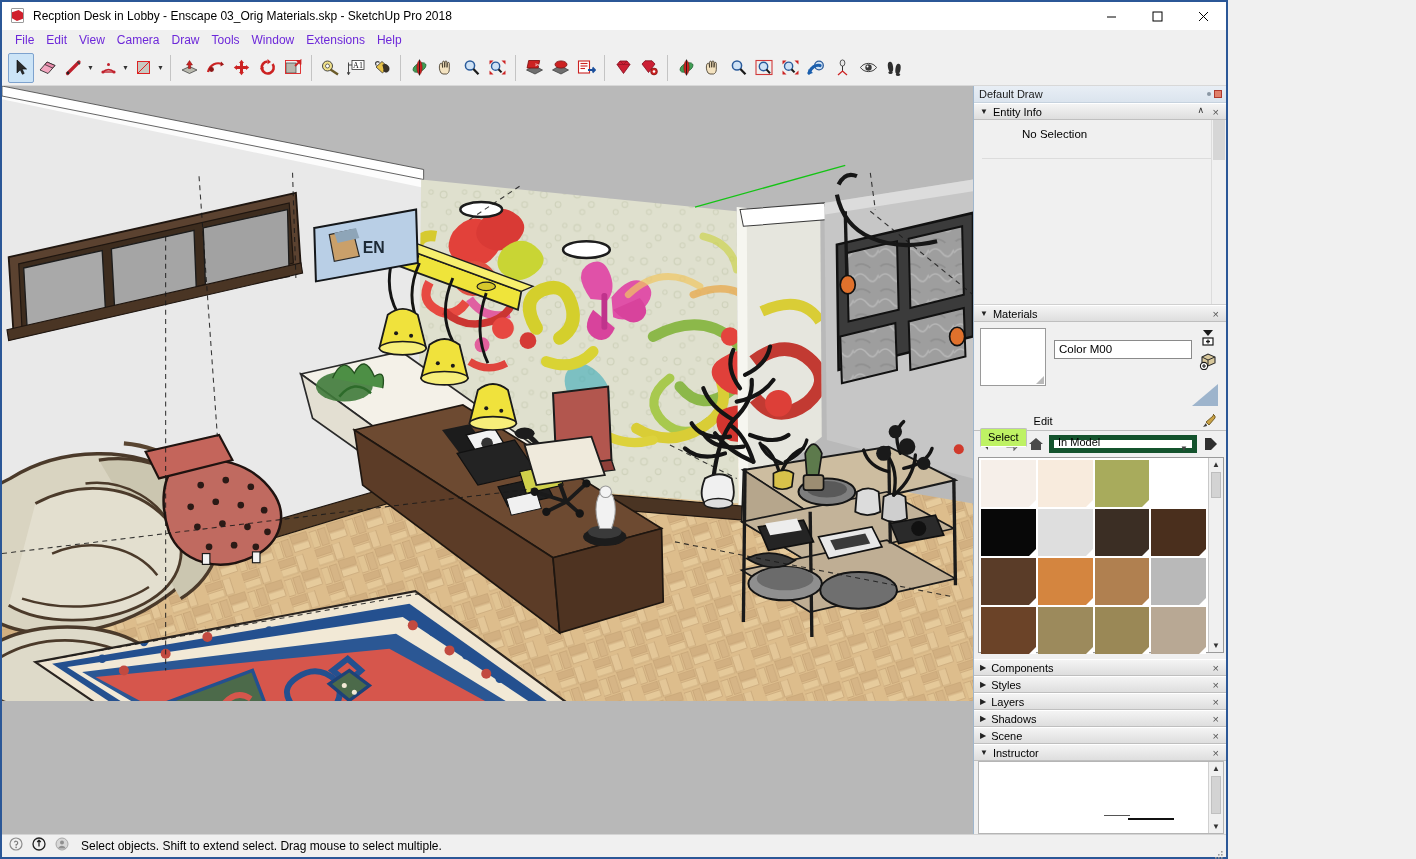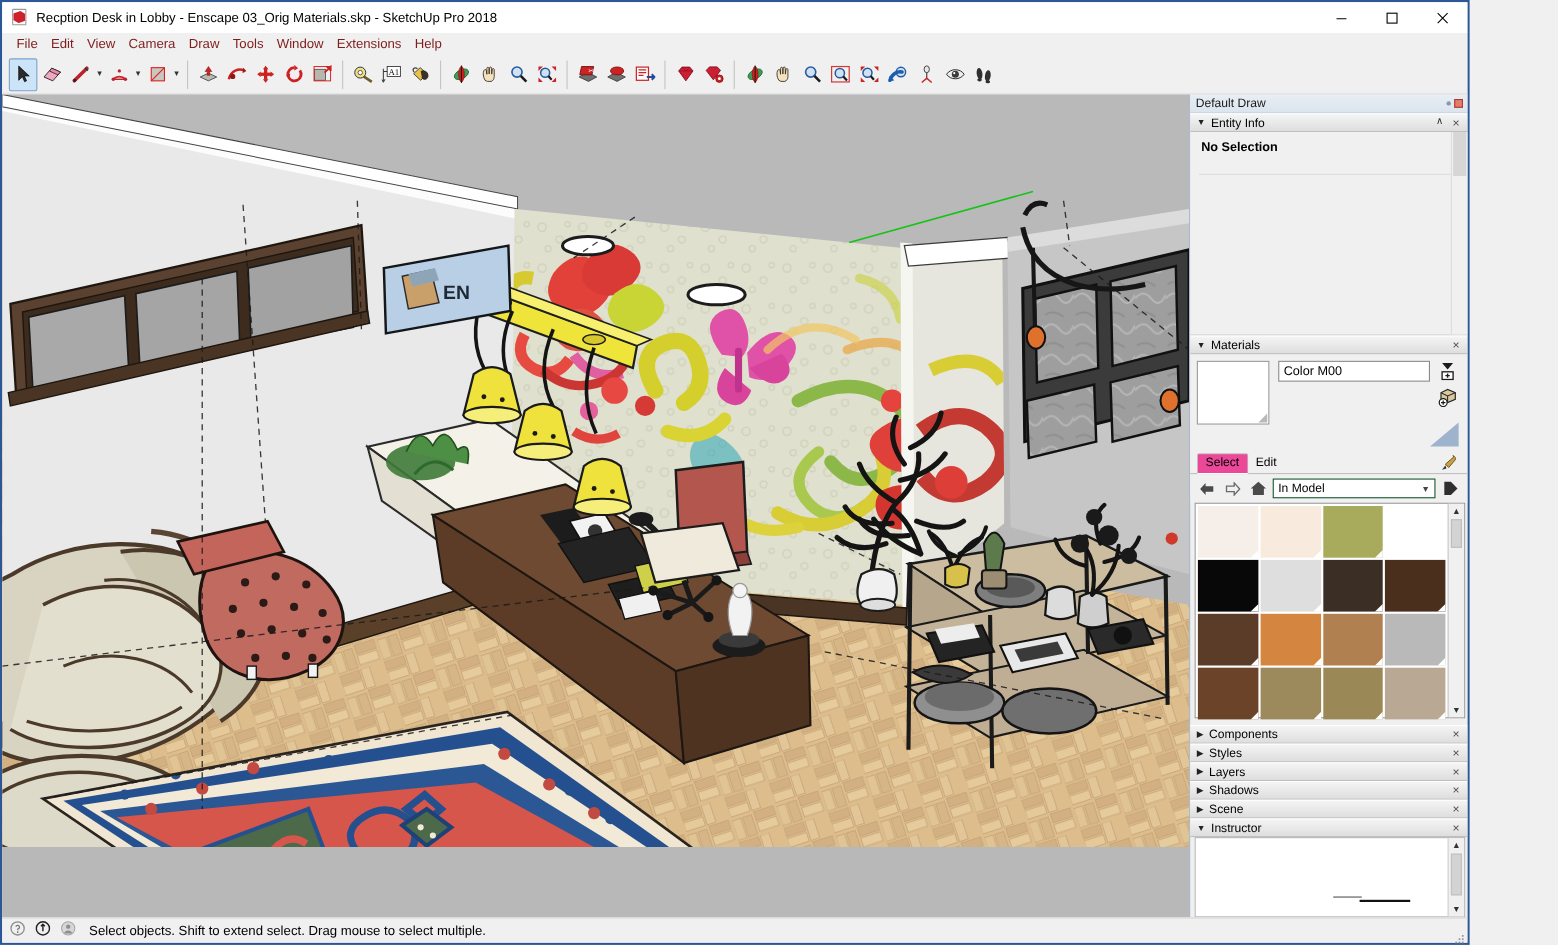--- a/index.html
+++ b/index.html
@@ -3,21 +3,21 @@
 <meta charset="utf-8">
 <style>
   * { box-sizing: border-box; margin: 0; padding: 0; }
   html, body {
     width: 1416px; height: 859px;
     overflow: hidden;
     font-family: "Liberation Sans", sans-serif;
     background: #f0f0f0;
   }
   .app {
-    width: 1336px; height: 859px;
+    width: 1228px; height: 859px;
     display: flex; flex-direction: column;
     border: 2px solid #2b5797;
     background: #f0f0f0;
     position: relative;
   }
 
   
   .titlebar {
     height: 28px; flex: 0 0 28px;
     display: flex; align-items: center;
@@ -52,21 +52,21 @@
   .win-btn svg { display:block; }
 
   
   .menubar {
     height: 20px; flex: 0 0 20px;
     display: flex; align-items: center;
     background: #f0f0f0;
     padding-left: 7px;
   }
   .menu-item {
-    font-size: 12px; color: #7f1d1d;
+    font-size: 12px; color: #6d28d9;
     padding: 2px 6px; white-space: nowrap;
   }
 
   
   .toolbar {
     height: 36px; flex: 0 0 36px;
     display: flex; align-items: center;
     background: #f0f0f0;
     padding-left: 6px;
     border-bottom: 1px solid #d8d8d8;
@@ -171,42 +171,42 @@
     position: absolute; right: 22px; top: 1px;
     font-size: 9px; color: #333;
   }
 
   .entity-body {
     height: 185px; background:#f0f0f0;
     padding: 8px 10px;
     border-bottom: 1px solid #d0d0d0;
     position: relative;
   }
-  .no-selection { font-size: 11.5px; font-weight: bold; color:#000; }
+  .no-selection { font-size: 11.5px; font-weight: normal; color:#000;margin-left:38px; }
   .entity-rule { position:absolute; left:8px; right:8px; top:38px; height:1px; background:#dcdcdc;}
   .entity-scroll {
     position:absolute; right:0; top:0; width:15px; bottom:0; background:#f0f0f0;
     border-left:1px solid #dcdcdc;
   }
   .entity-scroll .thumb { position:absolute; left:1px; right:1px; top:0; height:40px; background:#d6d6d6;}
 
   
   .mat-top {
     display:flex; padding: 6px 8px 6px 6px; gap: 8px; background:#f0f0f0;
   }
   .mat-preview {
     width: 66px; height: 58px; background:#ffffff;
     border:1px solid #9a9a9a; position: relative;
   }
   .mat-preview .corner {
     position:absolute; right:1px; bottom:1px;
     width:0;height:0;border-left:8px solid transparent;border-bottom:8px solid #b9b9b9;
   }
   .mat-right { flex:1 1 auto; display:flex; flex-direction:column; }
-  .mat-name-row { display:flex; align-items:flex-start; gap:6px; }
+  .mat-name-row { display:flex; align-items:center; gap:6px; }
   .mat-name {
     flex: 1 1 auto; height: 19px;
     background:#fff; border:1px solid #8a8a8a;
     font-size: 11.5px; color:#000;
     display:flex; align-items:center; padding-left:4px;
   }
   .mat-btn-col { display:flex; flex-direction:column; gap:6px; align-items:center; width:20px;}
   .mat-icon-btn { width:18px; height:18px; display:flex;align-items:center;justify-content:center;}
   .mat-tri {
     width:0;height:0;margin-top:14px;
@@ -216,34 +216,34 @@
 
   .mat-tabs {
     display:flex; align-items:flex-end; height:19px;
     padding-left: 6px; background:#f0f0f0; position:relative;
     border-bottom: 1px solid #c0c0c0;
   }
   .mat-tab {
     font-size: 11px; padding: 2px 7px 3px; color:#000;
   }
   .mat-tab.active {
-    background:#ec4899; border:1px solid #c0c0c0; border-bottom:1px solid #ffffff;
-    border-radius:2px 2px 0 0; position:relative; top:1px;
+    background:#bef264; border:1px solid #c0c0c0; border-bottom:1px solid #ffffff;
+    border-radius:2px 2px 0 0; position:relative; top:17px;
   }
   .eyedrop { position:absolute; right:8px; top:0px; }
 
   .mat-nav {
     display:flex; align-items:center; gap:4px;
     padding: 4px 6px; background:#f0f0f0;
   }
   .navbtn { width:19px;height:18px;display:flex;align-items:center;justify-content:center;}
   .mat-select {
     flex:1 1 auto; height:18px; background:#fff;
-    border:1px solid #14532d; font-size:11px; color:#000;
-    display:flex; align-items:center; padding-left:4px; position:relative;
+    border:5px solid #14532d; font-size:11px; color:#000;
+    display:flex; align-items:flex-end; padding-left:4px; position:relative;
   }
   .mat-select .dd { position:absolute; right:4px; top:4px; font-size:8px; color:#444;}
 
   .swatch-area {
     flex: 0 0 auto; height: 196px;
     margin: 0 2px 0 4px;
     background:#fff; border:1px solid #9a9a9a;
     display:flex; position:relative;
   }
   .swatch-grid {

